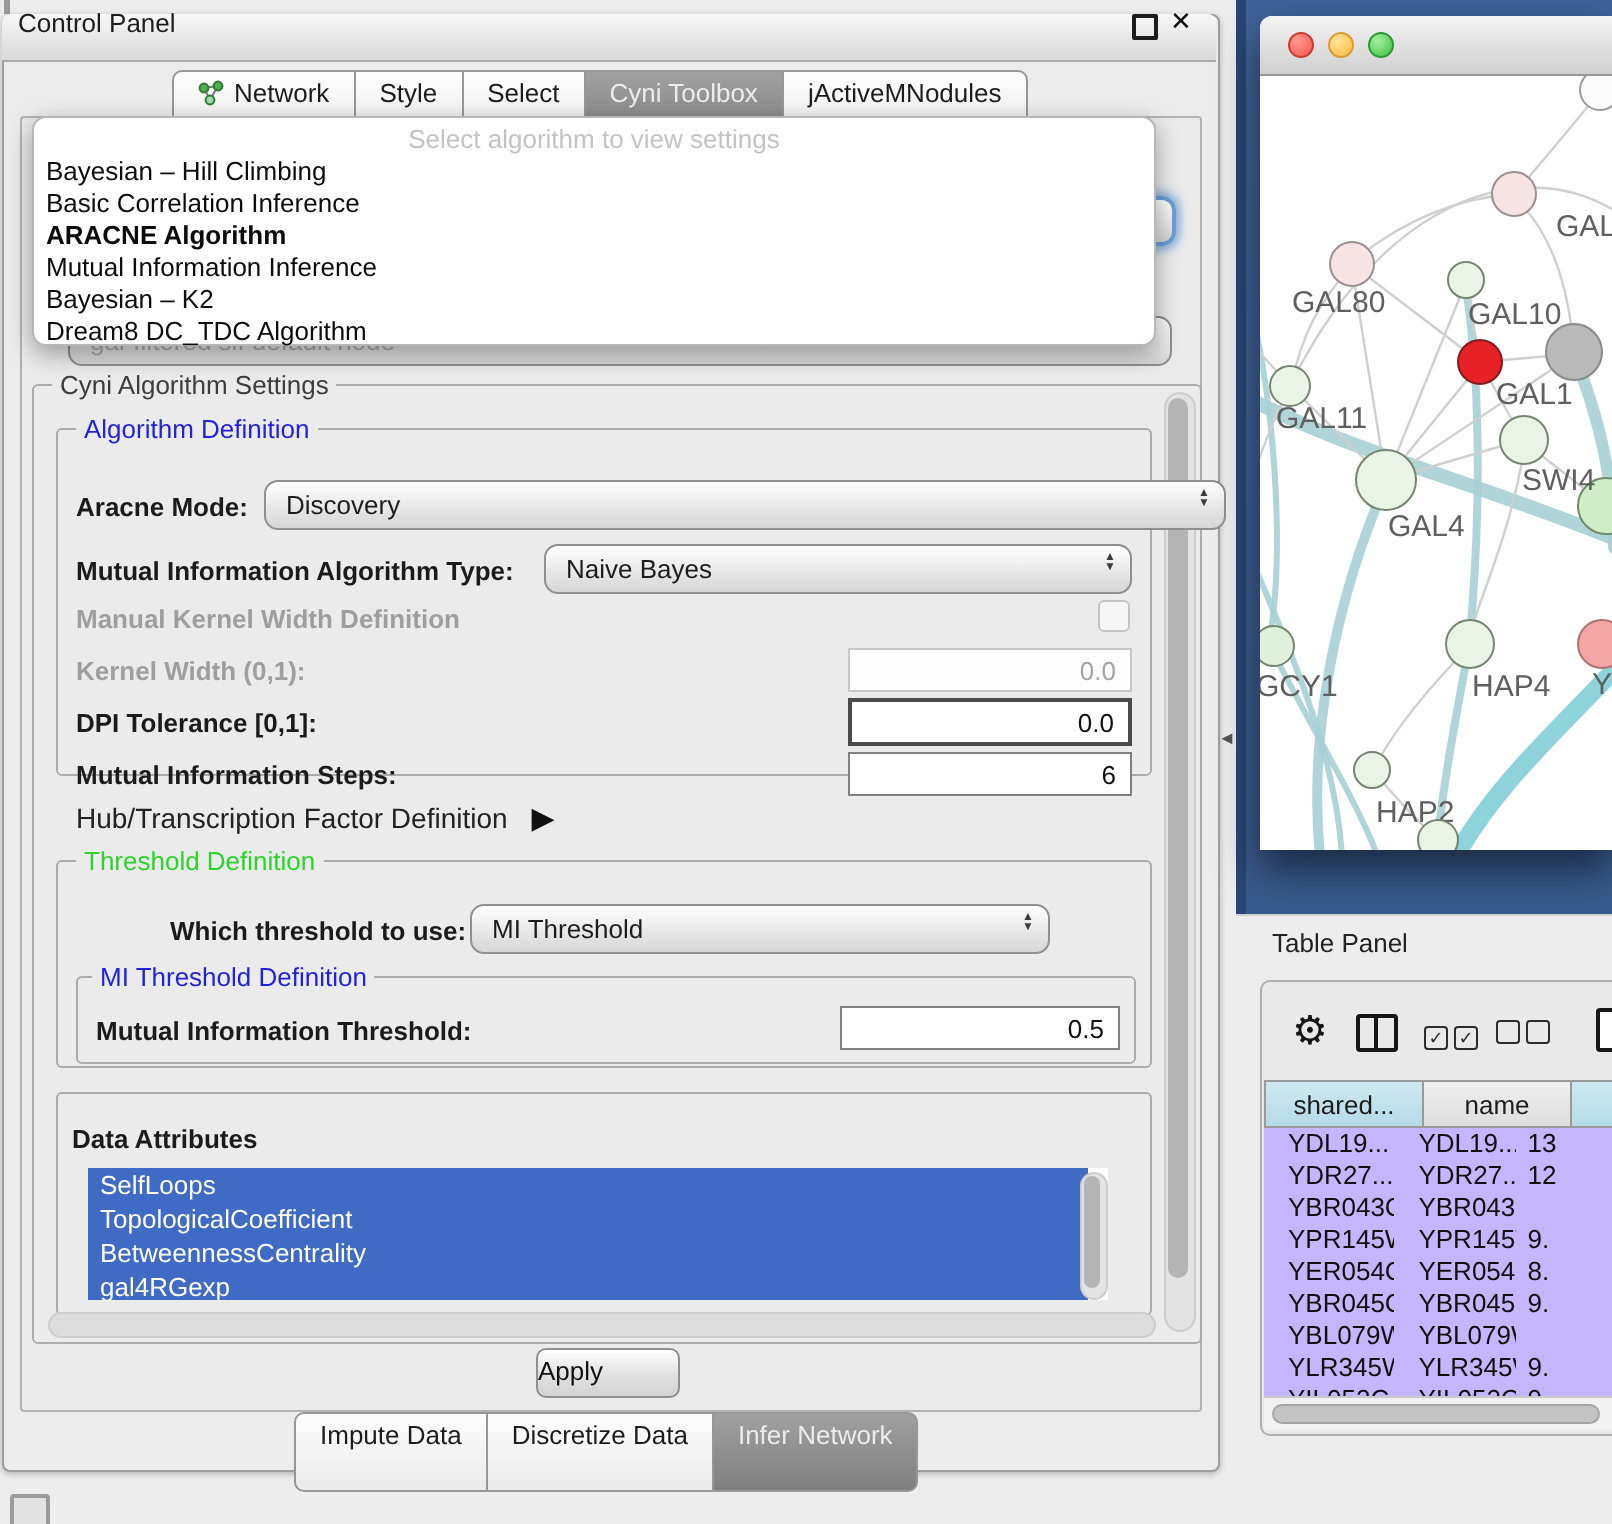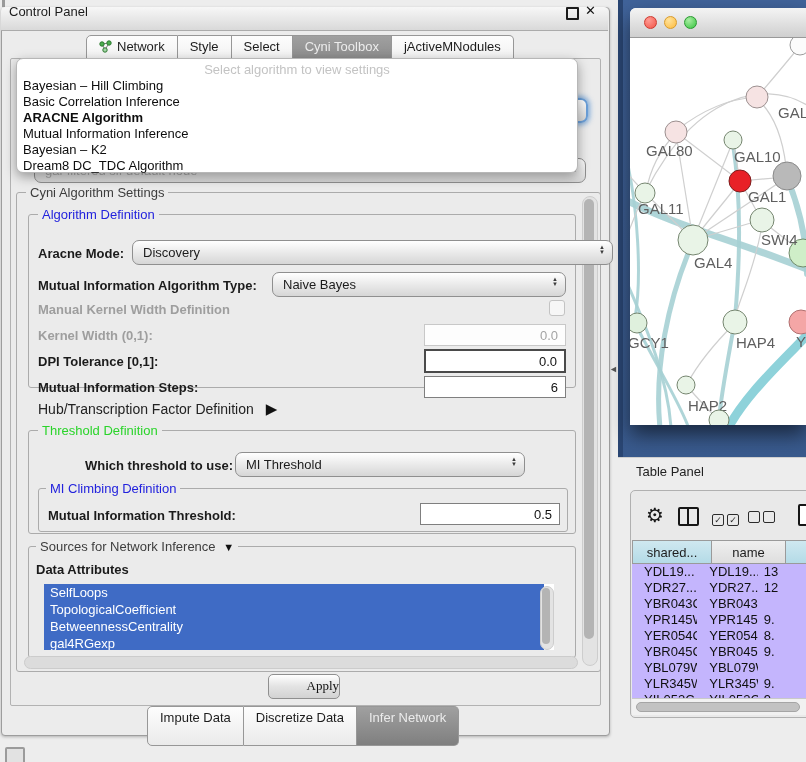--- a/index.html
+++ b/index.html
@@ -57,22 +57,22 @@
   .popup .opt.bold{font-weight:bold;}
   
   .attr-list{position:absolute;left:44px;top:584px;width:510px;height:66px;background:#fff;overflow:hidden;}
   .attr-item{height:17px;line-height:17px;padding-left:6px;font-size:13px;color:#fff;background:#3f6bc5;
              width:494px;}
   
   .vtrack{position:absolute;background:#e3e3e3;border:1px solid #cdcdcd;border-radius:8px;}
   .vthumb{position:absolute;background:#b4b4b4;border-radius:6px;}
   .htrack{position:absolute;background:#e8e8e8;border:1px solid #cccccc;border-radius:7px;}
   
-  .btn{position:absolute;font-size:13px;color:#111;text-align:right;border:1px solid #8f8f8f;border-radius:5px;
-       background:linear-gradient(#ffffff,#e3e3e3 50%,#d2d2d2);line-height:21px;font-family:Liberation Serif, serif;}
+  .btn{position:absolute;font-size:13px;color:#111;text-align:left;border:1px solid #8f8f8f;border-radius:5px;
+       background:linear-gradient(#ffffff,#e3e3e3 50%,#d2d2d2);line-height:21px;}
   .tri{display:inline-block;color:#111;}
   
   .desktop{position:absolute;left:618px;top:0;width:188px;height:457px;
            background:linear-gradient(180deg,#40639a,#395a8d);border-left:5px solid #2a4673;box-sizing:border-box;}
   .net-window{position:absolute;left:630px;top:8px;width:176px;height:417px;background:#fff;
               border-radius:6px 0 0 0;overflow:hidden;box-shadow:0 10px 20px rgba(0,0,0,.55);}
   .net-titlebar{position:absolute;left:0;top:0;width:176px;height:30px;
                 background:linear-gradient(#f4f4f4,#cfcfcf);border-bottom:1px solid #999;box-sizing:border-box;}
   .light{position:absolute;top:8px;width:13px;height:13px;border-radius:50%;box-sizing:border-box;}
   .light.red{left:14px;background:radial-gradient(circle at 35% 30%,#ff9a93,#f25648);border:1px solid #ce3a30;}
@@ -229,30 +229,26 @@
   <span class="lab" style="left:85px;top:458px;">Which threshold to use:</span>
   <div class="combo" style="left:235px;top:452px;width:290px;">
     <span>MI Threshold</span>
     <span class="spin">
         <i>▲</i>
         <i>▼</i>
       </span>
   </div>
 
   <div class="group" style="left:38px;top:488px;width:528px;height:42px;"></div>
-  <span class="legend blue" style="left:46px;top:481px;">MI Climbing Definition</span>
+  <span class="legend blue" style="left:46px;top:481px;">MI Threshold Definition</span>
 
   <span class="lab" style="left:48px;top:508px;">Mutual Information Threshold:</span>
   <input class="field f-mid" style="left: 420px; top: 503px; width: 140px;" value="0.5">
 
   <div class="group" style="left:28px;top:546px;width:546px;height:110px;"></div>
-  <span class="legend gray" style="left:36px;top:539px;">
-    <span>Sources for Network Inference</span>
-    <span class="tri" style="font-size:11px;margin-left:4px;">▼</span>
-  </span>
   <span class="lab" style="left:36px;top:562px;">Data Attributes</span>
 
   <div class="attr-list">
       <div class="attr-item">SelfLoops</div>
       <div class="attr-item">TopologicalCoefficient</div>
       <div class="attr-item">BetweennessCentrality</div>
       <div class="attr-item">gal4RGexp</div>
     </div>
   <div class="vtrack" style="left:540px;top:586px;width:12px;height:62px;"></div>
   <div class="vthumb" style="left:542px;top:588px;width:8px;height:56px;"></div>

